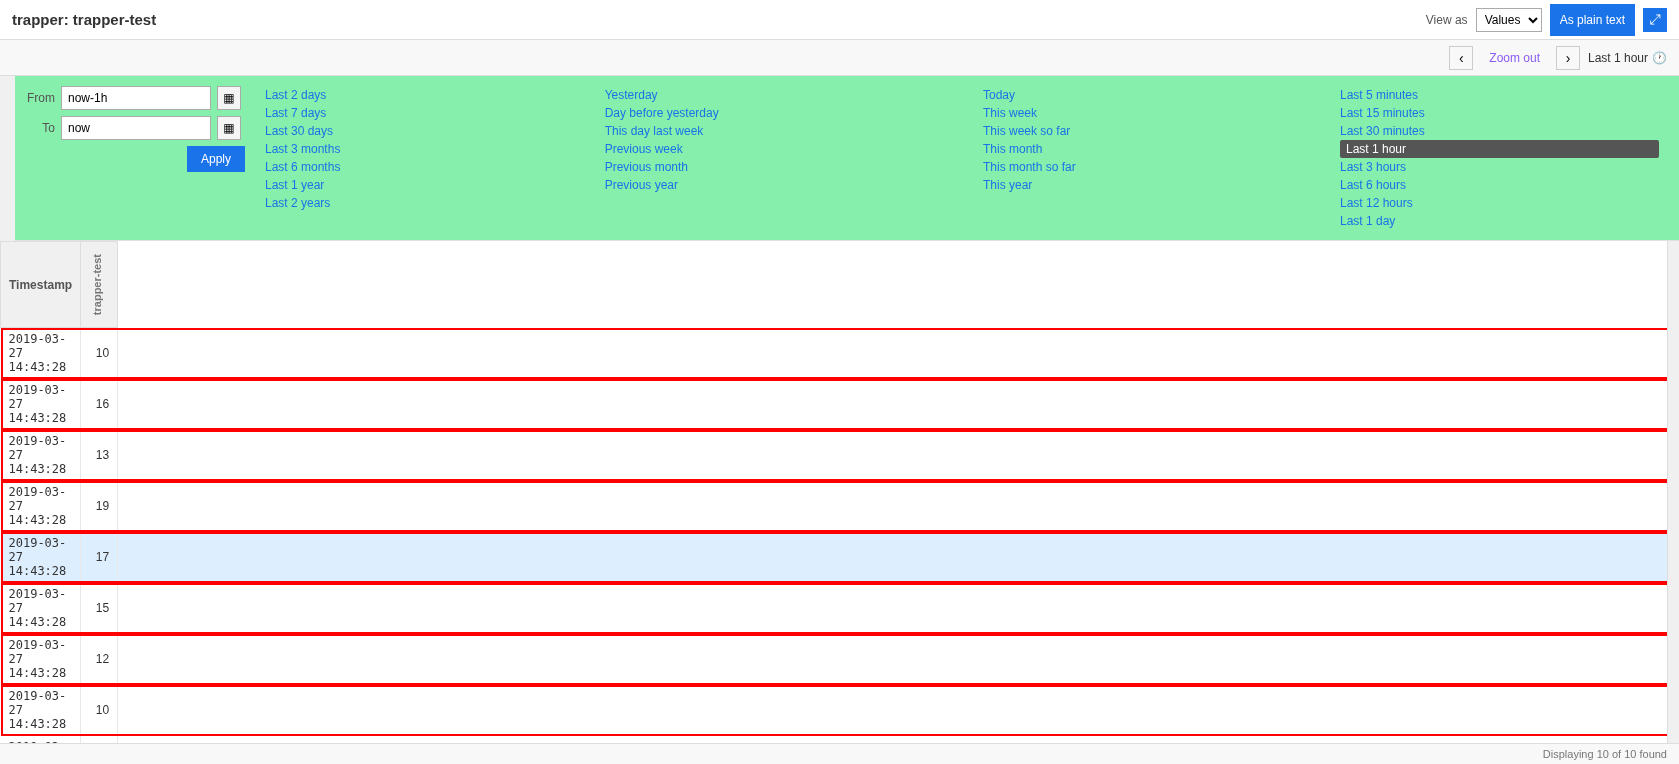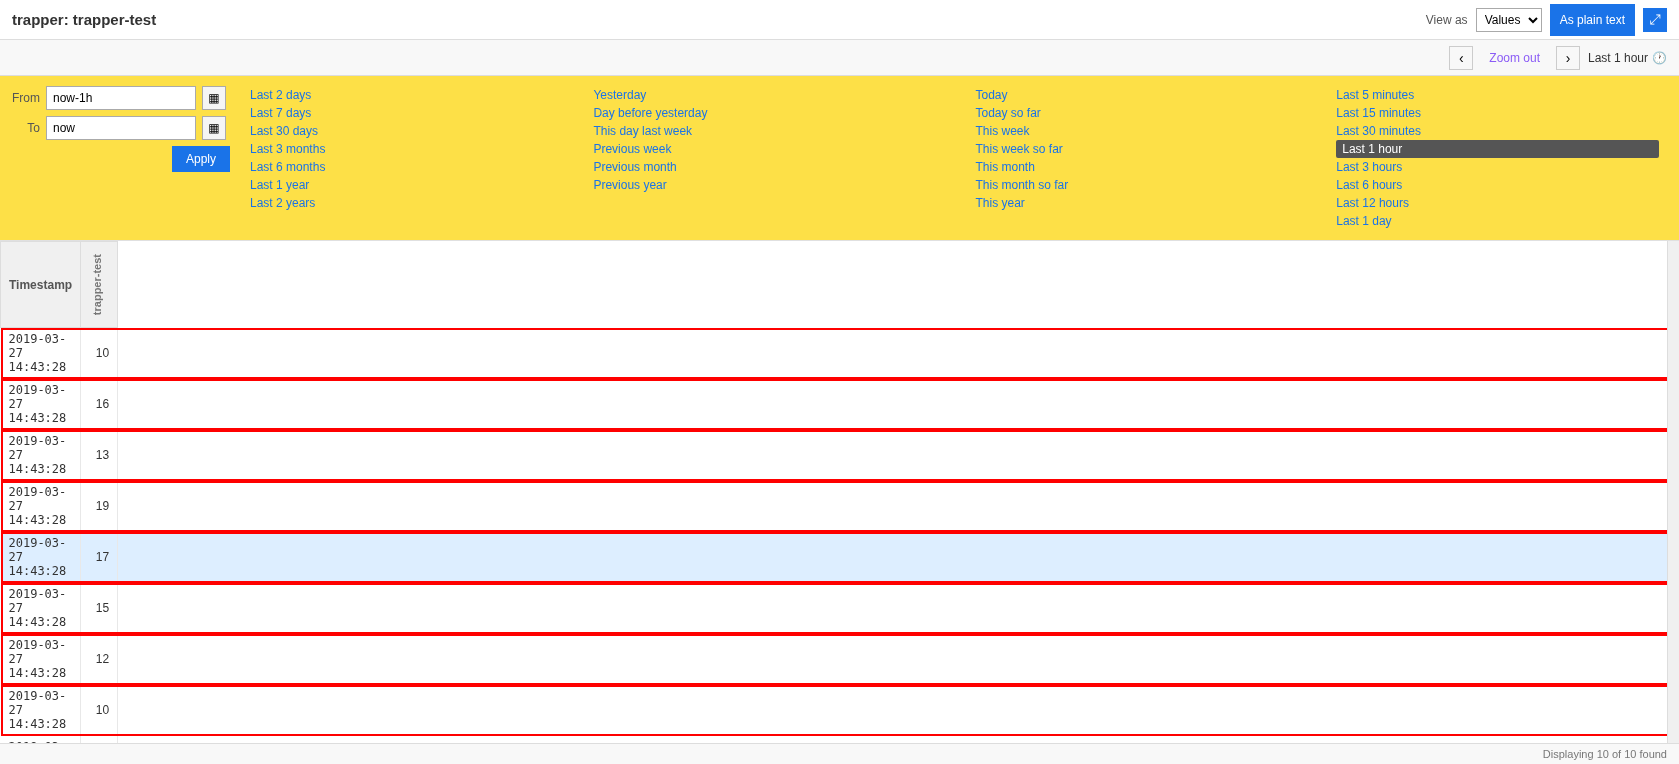--- a/index.html
+++ b/index.html
@@ -71,26 +71,27 @@
       color: #8b5cf6;
       padding: 2px 8px;
     }
     .last-1hr-label {
       font-size: 12px;
       color: #333;
       display: flex; align-items: center; gap: 4px;
     }
 
     .time-panel {
-      background: #fde047;
+      background: #86efac;
       border-bottom: 1px solid #e0e0e0;
       padding: 10px 20px 10px 10px;
       display: flex;
       align-items: flex-start;
       gap: 20px;
+      margin-left: 15px;
     }
 
     .from-to-block {
       display: flex;
       flex-direction: column;
       gap: 6px;
       min-width: 220px;
     }
     .from-to-row {
       display: flex;
@@ -273,21 +274,20 @@
       <div>
         <a class="quick-link" href="#">Yesterday</a>
         <a class="quick-link" href="#">Day before yesterday</a>
         <a class="quick-link" href="#">This day last week</a>
         <a class="quick-link" href="#">Previous week</a>
         <a class="quick-link" href="#">Previous month</a>
         <a class="quick-link" href="#">Previous year</a>
       </div>
       <div>
         <a class="quick-link" href="#">Today</a>
-        <a class="quick-link" href="#">Today so far</a>
         <a class="quick-link" href="#">This week</a>
         <a class="quick-link" href="#">This week so far</a>
         <a class="quick-link" href="#">This month</a>
         <a class="quick-link" href="#">This month so far</a>
         <a class="quick-link" href="#">This year</a>
       </div>
       <div>
         <a class="quick-link" href="#">Last 5 minutes</a>
         <a class="quick-link" href="#">Last 15 minutes</a>
         <a class="quick-link" href="#">Last 30 minutes</a>

